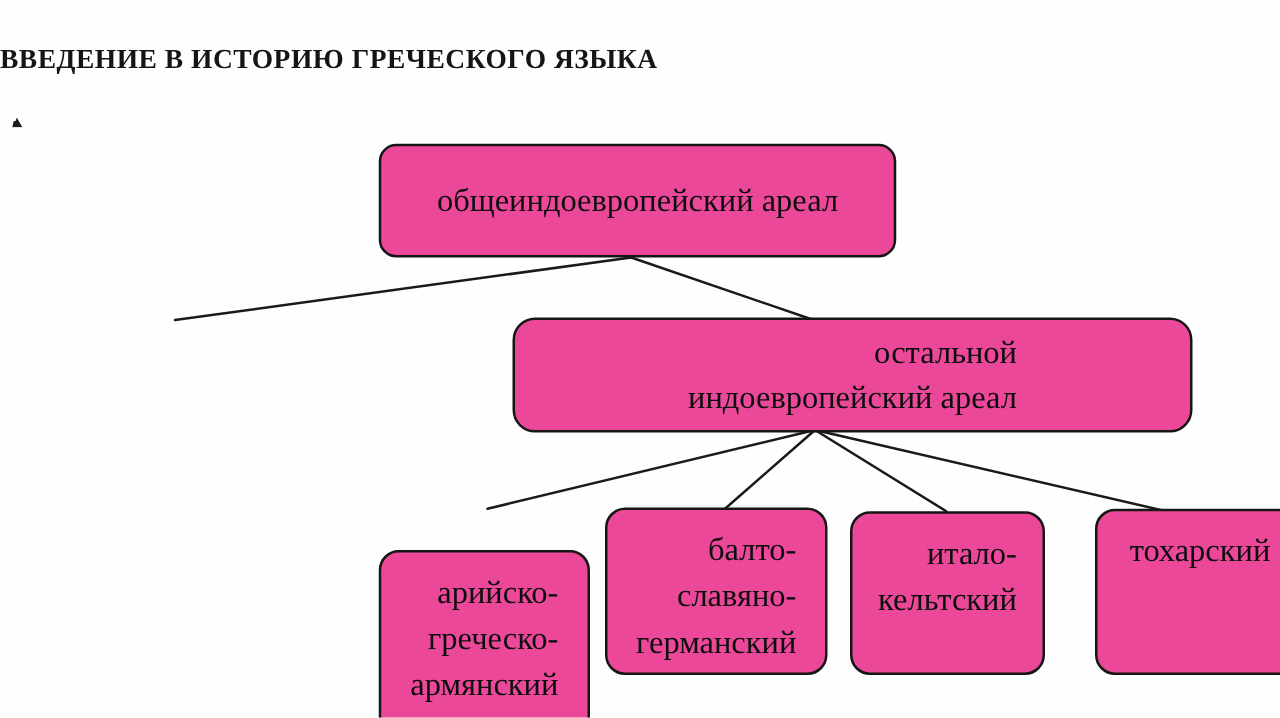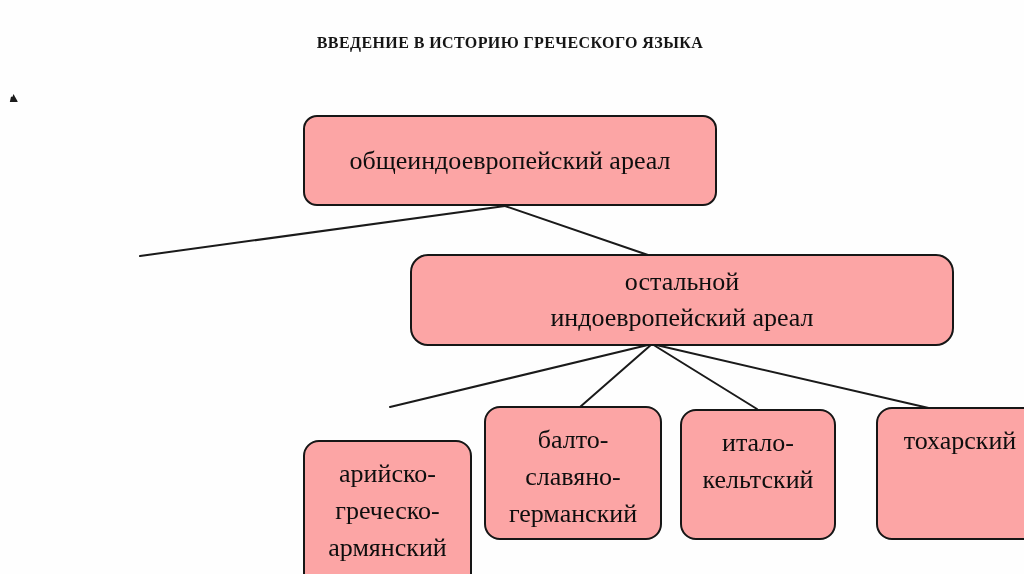--- a/index.html
+++ b/index.html
@@ -8,46 +8,46 @@
     background: #ffffff;
     font-family: "Liberation Serif", "DejaVu Serif", serif;
     color: #101010;
     overflow: hidden;
   }
   .page { position: relative; width: 1024px; height: 574px; background: #fefefe; }
 
   .title {
     position: absolute;
     left: 0; top: 34px; width: 1020px;
-    text-align: center;
+    text-align: left;
     font-weight: bold;
-    font-size: 16px;
+    font-size: 22px;
     letter-spacing: 0.4px;
     color: #151515;
   }
 
   .connectors {
     position: absolute; left: 0; top: 0;
     width: 1024px; height: 574px;
     pointer-events: none;
   }
   .connectors line {
     stroke: #1a1a1a;
     stroke-width: 2;
     stroke-linecap: round;
   }
 
   .node {
     position: absolute;
-    background: #fca5a5;
+    background: #ec4899;
     border: 2px solid #161616;
     border-radius: 15px;
     display: flex;
     justify-content: center;
-    text-align: center;
+    text-align: right;
     font-size: 26px;
     line-height: 36px;
     color: #0e0e0e;
     box-sizing: border-box;
   }
   .node-label { white-space: pre-line; }
   .v-center { align-items: center; }
   .v-top { align-items: flex-start; padding-top: 13px; }
 
   .n-root      { left: 303px; top: 115px; width: 414px; height: 91px;  border-radius: 14px; }

